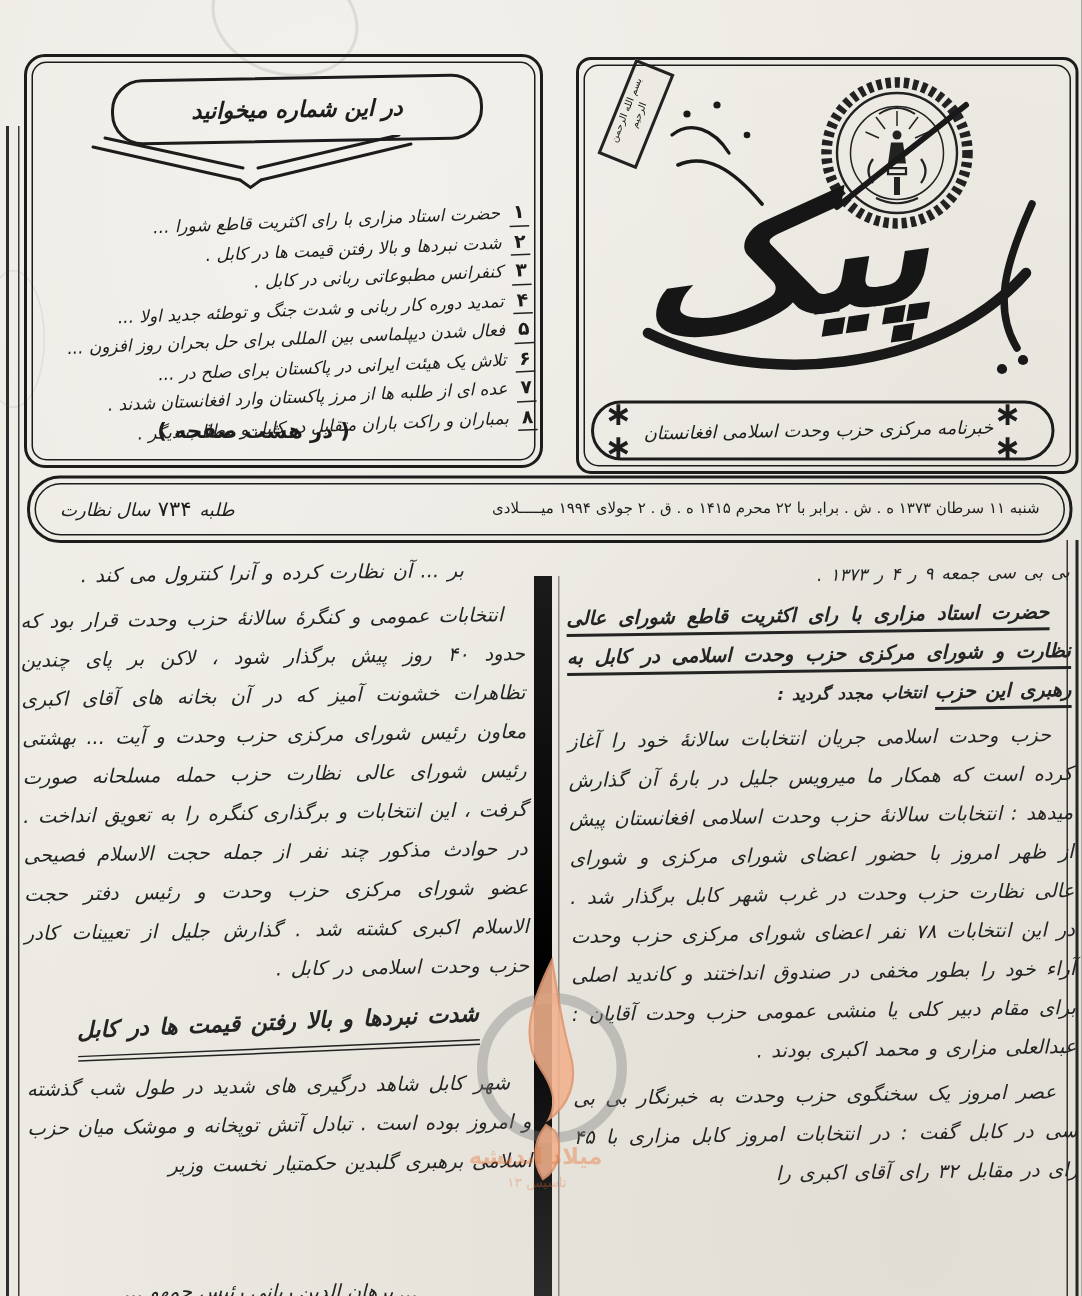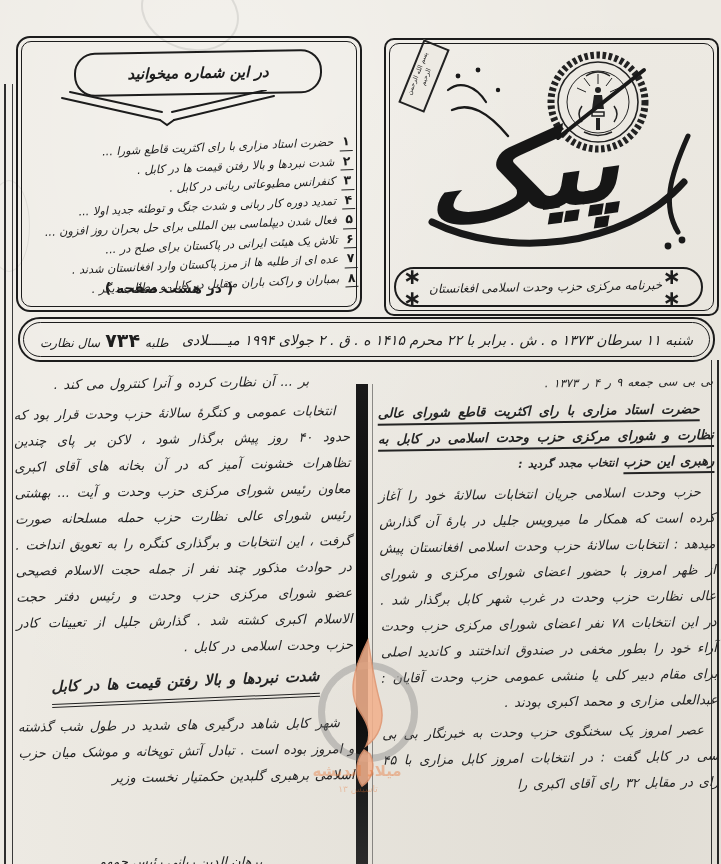--- a/index.html
+++ b/index.html
@@ -40,23 +40,23 @@
                   letter-spacing:-5px;transform:rotate(-8deg) scaleX(1.28);transform-origin:center;color:#161616;}
   .flourish{position:absolute;left:0;top:0;}
   .mast-strip{position:absolute;left:8px;bottom:7px;width:309px;height:40px;border:2px solid #1c1c1c;border-radius:20px;
               display:flex;align-items:center;justify-content:space-between;padding:0 12px;box-sizing:border-box;}
   .strip-stars{font-size:22px;font-weight:bold;letter-spacing:8px;line-height:1;padding-top:2px;}
   .strip-title{font-size:12px;font-style:italic;white-space:nowrap;transform:rotate(-1deg);}
   
   .dateline{left:18px;top:317px;width:697px;height:45px;border-radius:22px;display:flex;align-items:center;
             justify-content:space-between;padding:0 20px;box-sizing:border-box;}
   .dateline::after{border-radius:18px;}
-  .date-main{font-size:14px;font-style:italic;white-space:nowrap;}
+  .date-main{font-size:10px;white-space:nowrap;}
   .issue{display:flex;align-items:baseline;gap:5px;font-size:12px;font-style:italic;white-space:nowrap;}
-  .issue-no{font-size:19px;font-weight:bold;font-style:normal;letter-spacing:1px;text-align:center;}
+  .issue-no{font-size:14px;font-weight:normal;font-style:normal;letter-spacing:1px;text-align:center;}
   
   .divider{position:absolute;left:356px;top:384px;height:480px;width:12px;
            background:linear-gradient(180deg,#1a1a1a 0%,#000 55%,#2b2b2b 100%);}
   .divider-thin{position:absolute;left:372px;top:384px;height:480px;width:1px;background:rgba(40,40,40,.5);}
   .col{position:absolute;top:368px;width:336px;font-style:italic;color:#242424;text-align:justify;
        font-size:13px;line-height:26px;letter-spacing:.2px;word-spacing:1.5px;}
   .col p{margin:0 0 4px 0;text-indent:14px;}
   .col-right{left:377px;transform:rotate(-.8deg);transform-origin:right top;}
   .col-left{left:13px;transform:rotate(-.8deg);transform-origin:right top;}
   .source-line{font-size:11.5px;text-align:right;text-indent:0 !important;margin-bottom:2px !important;}

